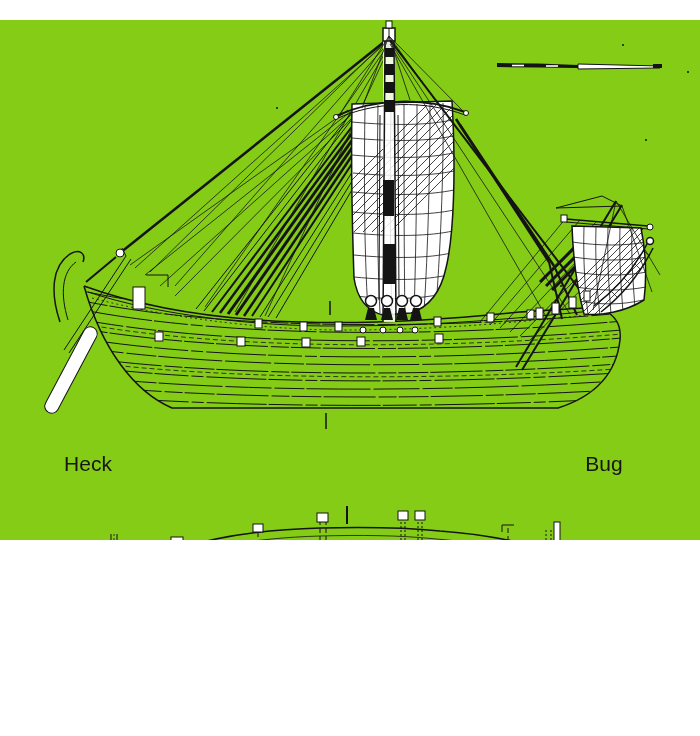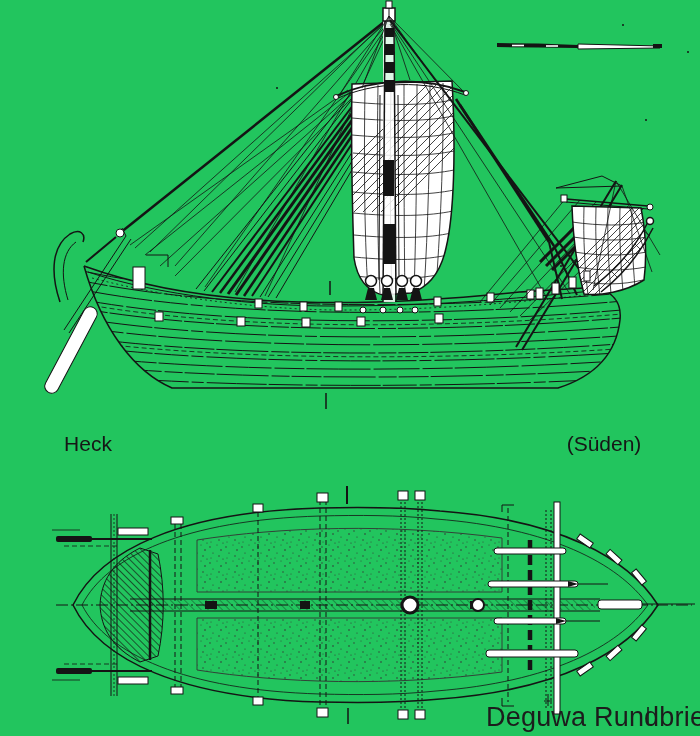--- a/index.html
+++ b/index.html
@@ -1,17 +1,17 @@
 <!DOCTYPE html>
 <html><head>
 <meta charset="utf-8">
 <style>
   html,body{margin:0;padding:0;background:#ffffff;}
-  .page{position:relative;width:700px;height:736px;background:#22c55e;overflow:hidden;
-        font-family:"Liberation Sans", sans-serif;color:#141414;}
+  .page{position:relative;width:700px;height:520px;background:#84cc16;overflow:hidden;
+        font-family:"Liberation Sans", sans-serif;color:#141414;margin-top:20px;}
   .drawing{position:absolute;left:0;}
   .lbl{position:absolute;text-align:center;font-size:21px;line-height:23px;color:#161616;}
   .lbl-stern{left:36px;top:432px;width:104px;}
   .lbl-bow{left:552px;top:432px;width:104px;}
   .caption{position:absolute;left:486px;top:702px;font-size:27px;color:#1c1c1c;
            letter-spacing:0.2px;white-space:nowrap;}
   svg{display:block;}
   .ln{stroke:#141414;fill:none;stroke-width:1;}
   .ln15{stroke:#141414;fill:none;stroke-width:1.5;}
   .ln2{stroke:#141414;fill:none;stroke-width:2;}
@@ -294,21 +294,21 @@
     <g>
       <line class="ln15" x1="330" y1="281" x2="330" y2="295"></line>
       <line class="ln15" x1="326" y1="393" x2="326" y2="409"></line>
     </g>
   </svg>
 
   <div class="lbl lbl-stern">
     <div>Heck</div>
   </div>
   <div class="lbl lbl-bow">
-    <div>(Süden)</div>
+    <div>Bug</div>
   </div>
 
   <svg class="drawing" style="top:480px" width="700" height="256" viewBox="0 0 700 256">
     <defs>
       <pattern id="hatch" width="5" height="5" patternUnits="userSpaceOnUse" patternTransform="rotate(-45)">
         <line x1="0" y1="0" x2="0" y2="5" stroke="#141414" stroke-width="1.3"></line>
       </pattern>
       <pattern id="stipple" width="16" height="16" patternUnits="userSpaceOnUse">
         <circle cx="2" cy="3" r="0.7" fill="#333"></circle>
         <circle cx="9" cy="1" r="0.5" fill="#333"></circle>

